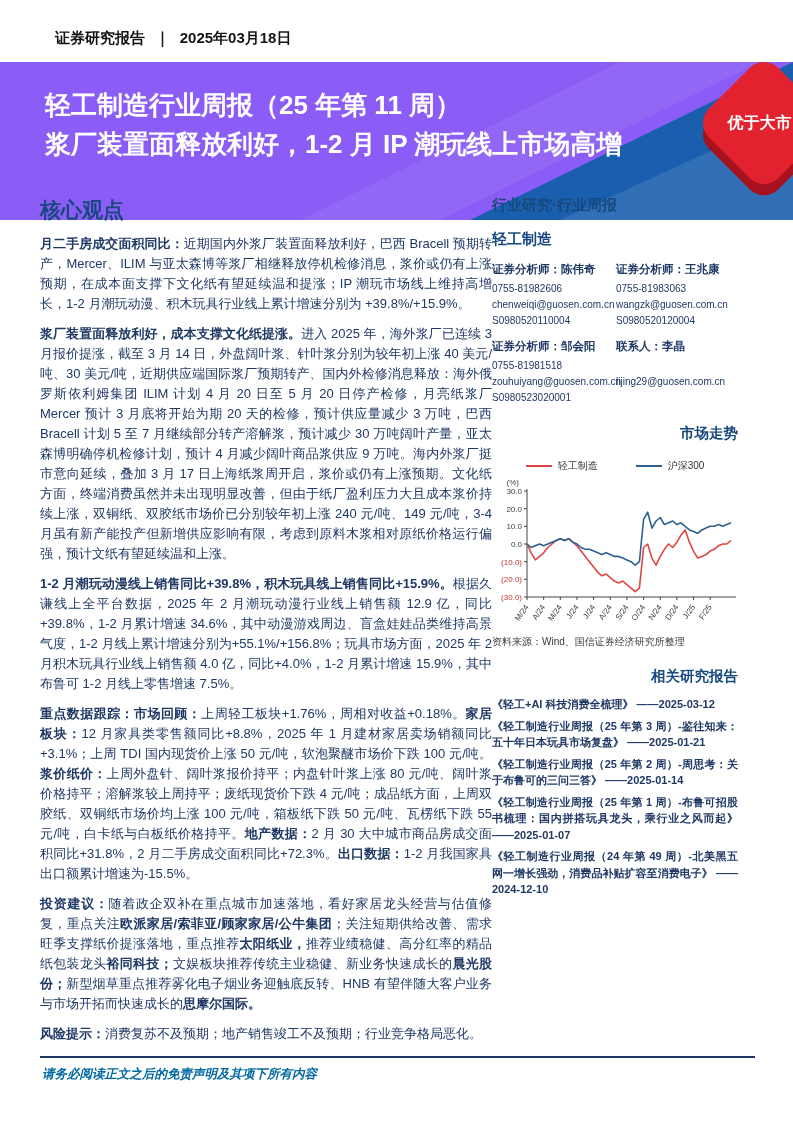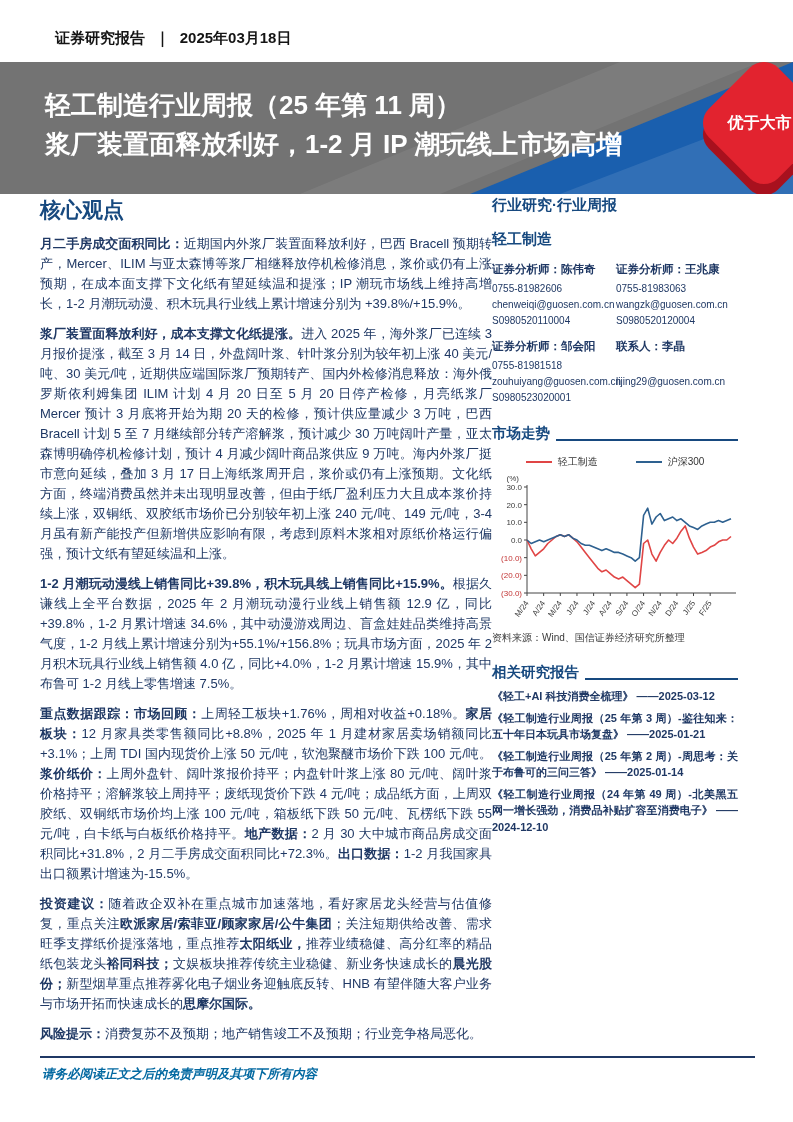--- a/index.html
+++ b/index.html
@@ -9,21 +9,21 @@
 
   
   .topbar { position:absolute; top:0; left:0; width:793px; height:62px; display:flex; align-items:center; justify-content:space-between; padding:0 40px 0 55px; background:#fff; }
   .logo { display:flex; align-items:center; gap:10px; }
   .logo-text .cn { font-size:20px; font-weight:bold; color:#54565a; letter-spacing:4px; line-height:1.1; }
   .logo-text .en { font-size:7.5px; color:#6d6e71; letter-spacing:1.2px; margin-top:3px; }
   .report-tag { font-size:15px; font-weight:bold; color:#141414; margin-top:14px; }
   .report-tag .sep { margin:0 10px; font-weight:bold; }
 
   
-  .banner { position:absolute; top:62px; left:0; width:793px; height:132px; background:#737373; overflow:hidden; }
+  .banner { position:absolute; top:62px; left:0; width:793px; height:158px; background:#8b5cf6; overflow:hidden; }
   .banner-deco { position:absolute; inset:0; width:100%; height:100%; }
   .banner-titles { position:absolute; left:45px; top:26px; color:#ffffff; font-weight:bold; }
   .banner-titles .t1 { font-size:26px; line-height:1.35; }
   .banner-titles .t2 { font-size:26px; line-height:1.35; margin-top:4px; }
   .badge { position:absolute; right:-28px; top:4px; width:114px; height:114px; }
   .badge .sq { position:absolute; inset:8px; border-radius:20px; }
   .badge .sq.back { background:#a8111e; transform:rotate(45deg) translate(8px,8px); }
   .badge .sq.front { background:#e2232f; transform:rotate(45deg); }
   .badge .txt { position:absolute; top:50%; left:46%; transform:translate(-50%,-50%); color:#fff; font-weight:bold; font-size:16px; white-space:nowrap; }
 
@@ -37,21 +37,21 @@
   .para .b { font-weight:bold; }
 
   .r-head1 { font-size:15px; font-weight:bold; color:#17497f; margin-bottom:15px; }
   .r-head2 { font-size:15px; font-weight:bold; color:#17497f; margin-bottom:13px; }
   .r-rating { font-size:17px; font-weight:bold; color:#17497f; margin-bottom:15px; }
 
   .analysts { display:grid; grid-template-columns:120px 1fr; column-gap:4px; row-gap:10px; }
   .analyst .label { font-size:11.5px; font-weight:bold; color:#1f3864; margin-bottom:4px; white-space:nowrap; }
   .analyst .line { font-size:10px; line-height:16px; color:#1f3864; white-space:nowrap; }
 
-  .sec-head { display:flex; align-items:flex-end; font-size:14.5px; font-weight:bold; color:#17497f; margin-top:18px; margin-bottom:6px; }
+  .sec-head { display:flex; align-items:flex-end; font-size:14.5px; font-weight:bold; color:#17497f; margin-top:18px; margin-bottom:6px;flex-direction:column; }
   .sec-head .rule { flex:1; border-bottom:2px solid #17497f; margin:0 0 2px 6px; }
 
   .legend { display:flex; justify-content:center; gap:38px; font-size:10px; color:#333; margin:12px 0 0; }
   .legend .item { display:flex; align-items:center; }
   .legend .sw { display:inline-block; width:26px; height:2px; margin-right:6px; }
   .chart-box svg { display:block; margin-top:2px; }
   .chart-box text { font-size:8px; fill:#3c3c3c; }
   .chart-box text.neg { fill:#c23434; }
 
   .source { font-size:10px; color:#3a3a3a; margin-top:8px; }
@@ -201,20 +201,21 @@
       <div class="source">资料来源：Wind、国信证券经济研究所整理</div>
 
       <div class="sec-head">
         <span>相关研究报告</span>
         <span class="rule"></span>
       </div>
       <div class="reports">
           <div class="report">《轻工+AI 科技消费全梳理》 ——2025-03-12</div>
           <div class="report">《轻工制造行业周报（25 年第 3 周）-鉴往知来：五十年日本玩具市场复盘》 ——2025-01-21</div>
           <div class="report">《轻工制造行业周报（25 年第 2 周）-周思考：关于布鲁可的三问三答》 ——2025-01-14</div>
+          <div class="report">《轻工制造行业周报（25 年第 1 周）-布鲁可招股书梳理：国内拼搭玩具龙头，乘行业之风而起》 ——2025-01-07</div>
           <div class="report">《轻工制造行业周报（24 年第 49 周）-北美黑五网一增长强劲，消费品补贴扩容至消费电子》 ——2024-12-10</div>
         </div>
     </div>
 
   </div>
 
   <div class="footer-rule"></div>
   <div class="disclaimer">请务必阅读正文之后的免责声明及其项下所有内容</div>
 
 </div>

